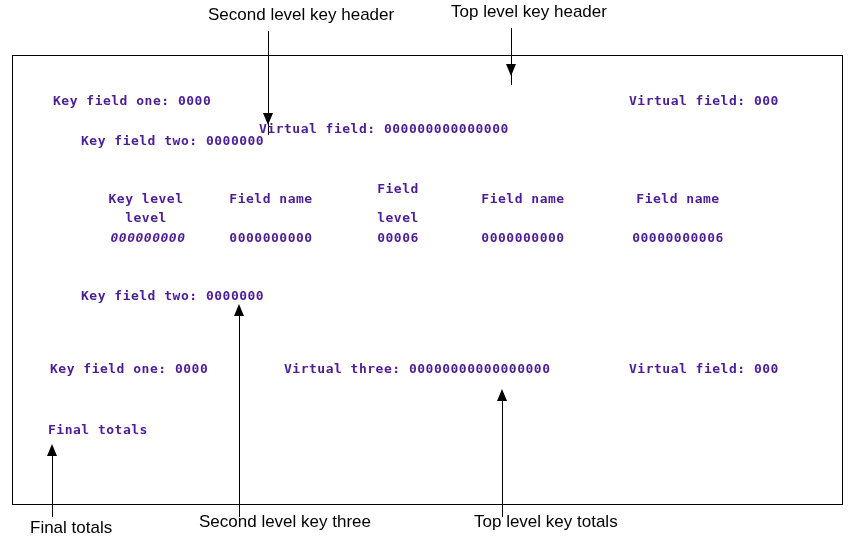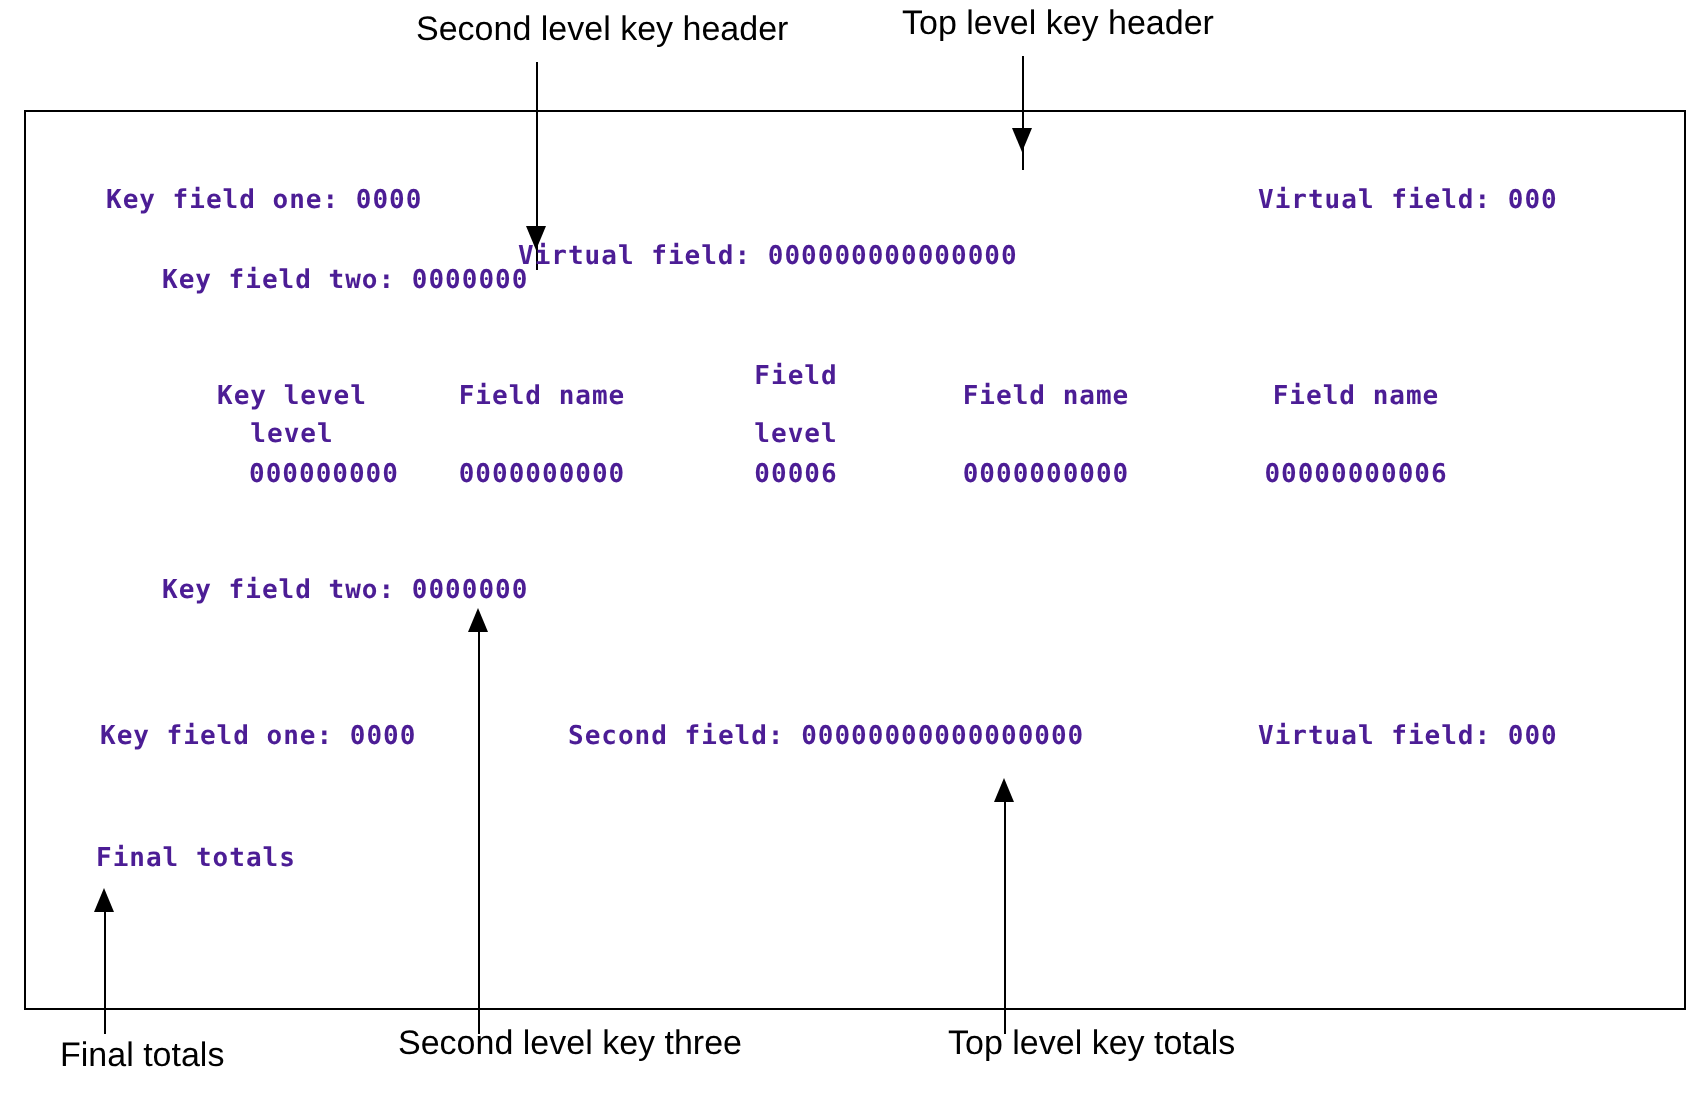--- a/index.html
+++ b/index.html
@@ -106,35 +106,35 @@
 
     <div class="mono col-head" style="left:198px; top:136px; width:120px;">Field name</div>
 
     <div class="mono col-head" style="left:350px; top:126px; width:70px;">Field</div>
     <div class="mono col-head" style="left:350px; top:155px; width:70px;">level</div>
 
     <div class="mono col-head" style="left:450px; top:136px; width:120px;">Field name</div>
 
     <div class="mono col-head" style="left:605px; top:136px; width:120px;">Field name</div>
 
-    <div class="mono col-head" style="left:94px; top:175px; width:110px;">000000000</div>
+    <div class="mono col-head" style="left:80px; top:175px; width:110px;font-style:italic;">000000000</div>
 
     <div class="mono col-head" style="left:198px; top:175px; width:120px;">0000000000</div>
 
     <div class="mono col-head" style="left:350px; top:175px; width:70px;">00006</div>
 
     <div class="mono col-head" style="left:450px; top:175px; width:120px;">0000000000</div>
 
     <div class="mono col-head" style="left:602px; top:175px; width:126px;">00000000006</div>
 
     <div class="mono" style="left:68px; top:233px;">Key field two: 0000000</div>
 
     <div class="mono" style="left:37px; top:306px;">Key field one: 0000</div>
 
-    <div class="mono" style="left:271px; top:306px;">Second field: 00000000000000000</div>
+    <div class="mono" style="left:271px; top:306px;">Virtual three: 00000000000000000</div>
 
     <div class="mono" style="left:616px; top:306px;">Virtual field: 000</div>
 
     <div class="mono" style="left:35px; top:367px;">Final totals</div>
 
   </div>
 
   <div class="leader" style="left:52px; top:447px; height:70px;"></div>
   <div class="arrow-head up" style="left:47px; top:444px;"></div>
 

